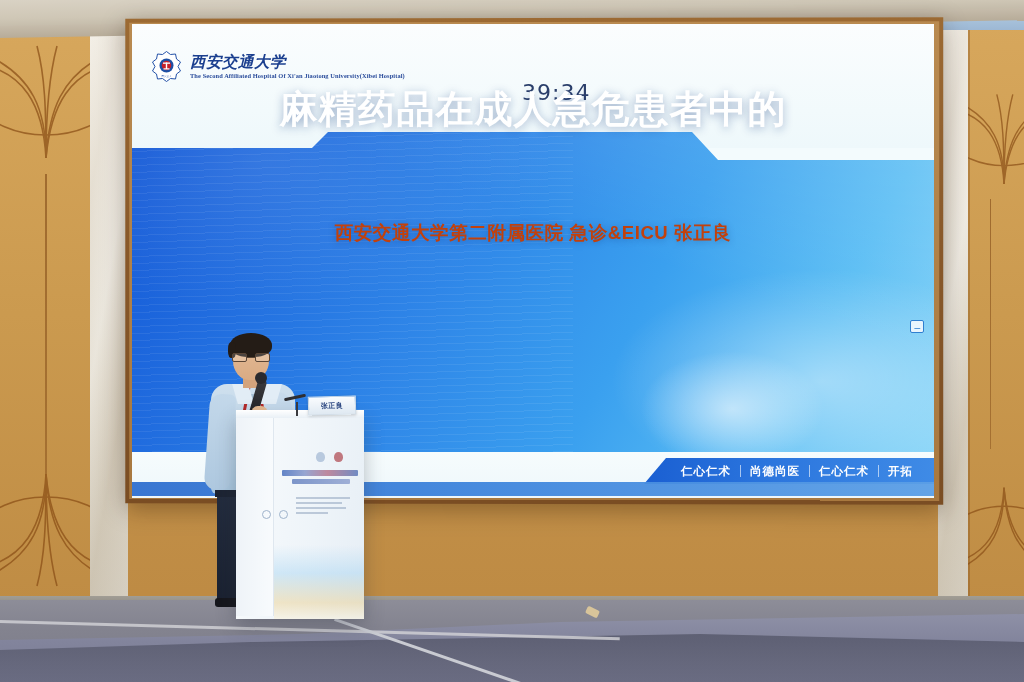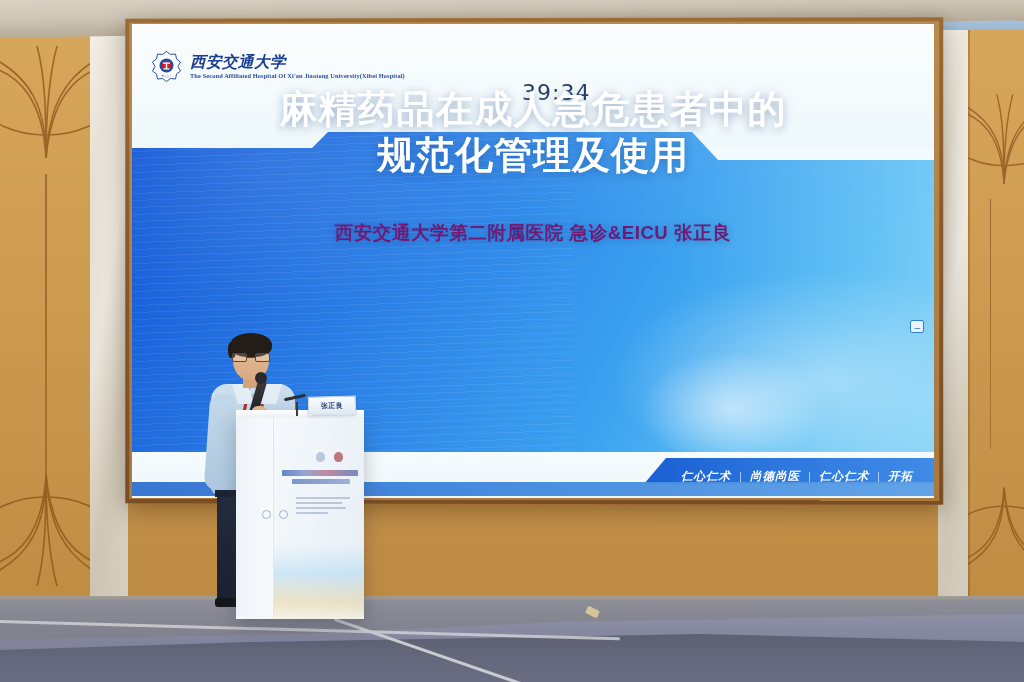--- a/index.html
+++ b/index.html
@@ -91,30 +91,30 @@
   .blue-lines{ position:absolute; left:0; top:0; width:55%; height:100%;
     background:repeating-linear-gradient(178deg, rgba(255,255,255,.07) 0px, rgba(255,255,255,.07) 1px, rgba(255,255,255,0) 1px, rgba(255,255,255,0) 7px);}
   .hotspot{ position:absolute; left:63%; top:68%; width:190px; height:120px;
     background:radial-gradient(ellipse at center, rgba(255,255,255,.55), rgba(255,255,255,0) 68%); }
 
   .slide-title{ position:absolute; left:0; top:62px; width:100%; text-align:center;
     color:#fff; font-weight:700; font-size:38px; line-height:1.22; letter-spacing:1px;
     text-shadow:0 2px 10px rgba(10,50,120,.38); }
   .slide-title .l2{ display:block; }
   .slide-sub{ position:absolute; left:0; top:196px; width:100%; text-align:center;
-    color:#701a75; font-weight:700; font-size:18.5px; letter-spacing:.6px;
+    color:#c2410c; font-weight:700; font-size:18.5px; letter-spacing:.6px;
     text-shadow:0 1px 7px rgba(10,50,120,.35); }
 
   
   .slide-footer{ position:absolute; left:0; top:428px; width:100%; height:46px;
     background:linear-gradient(180deg,#f6fcfd,#eef7fb); }
   .ribbon{ position:absolute; right:0; top:434px; height:26px; width:290px;
     background:linear-gradient(90deg,#1a5fd2,#2a74dd 40%,#3f8be6);
     clip-path:polygon(22px 0,290px 0,290px 26px,0 26px);
-    display:flex; align-items:flex-end; justify-content:center; gap:0; padding-left:16px;font-style:italic; }
+    display:flex; align-items:center; justify-content:center; gap:0; padding-left:16px; }
   .ribbon span{ color:#fff; font-size:11.5px; font-weight:700; letter-spacing:1px; padding:0 9px; }
   .ribbon i{ width:1px; height:12px; background:rgba(255,255,255,.6); display:block; }
   .corner-badge{ position:absolute; right:10px; top:296px; width:14px; height:13px;
     border:1px solid #2f7fd0; border-radius:2px; background:#e8f4fd;
     display:flex; align-items:center; justify-content:center;
     font-size:8px; color:#2f7fd0; line-height:1; }
 
   
   .under-strip{ position:absolute; left:132px; top:482px; width:802px; height:14px;
     background:linear-gradient(90deg,#2f6fcf,#3f86dd 45%,#5b9fe6); opacity:.95; }
@@ -294,21 +294,20 @@
     </div>
 
     <div class="slide-blue">
       <div class="blue-lines"></div>
       <div class="blue-sheen"></div>
       <div class="hotspot"></div>
     </div>
 
     <div class="slide-title">
       <span>麻精药品在成人急危患者中的</span>
-      <span class="l2">规范化管理及使用</span>
     </div>
     <div class="slide-sub">西安交通大学第二附属医院 急诊&amp;EICU  张正良</div>
 
     <div class="corner-badge">⚊</div>
 
     <div class="slide-footer"></div>
     <div class="ribbon">
       <span>仁心仁术</span>
       <i></i>
       <span>尚德尚医</span>

